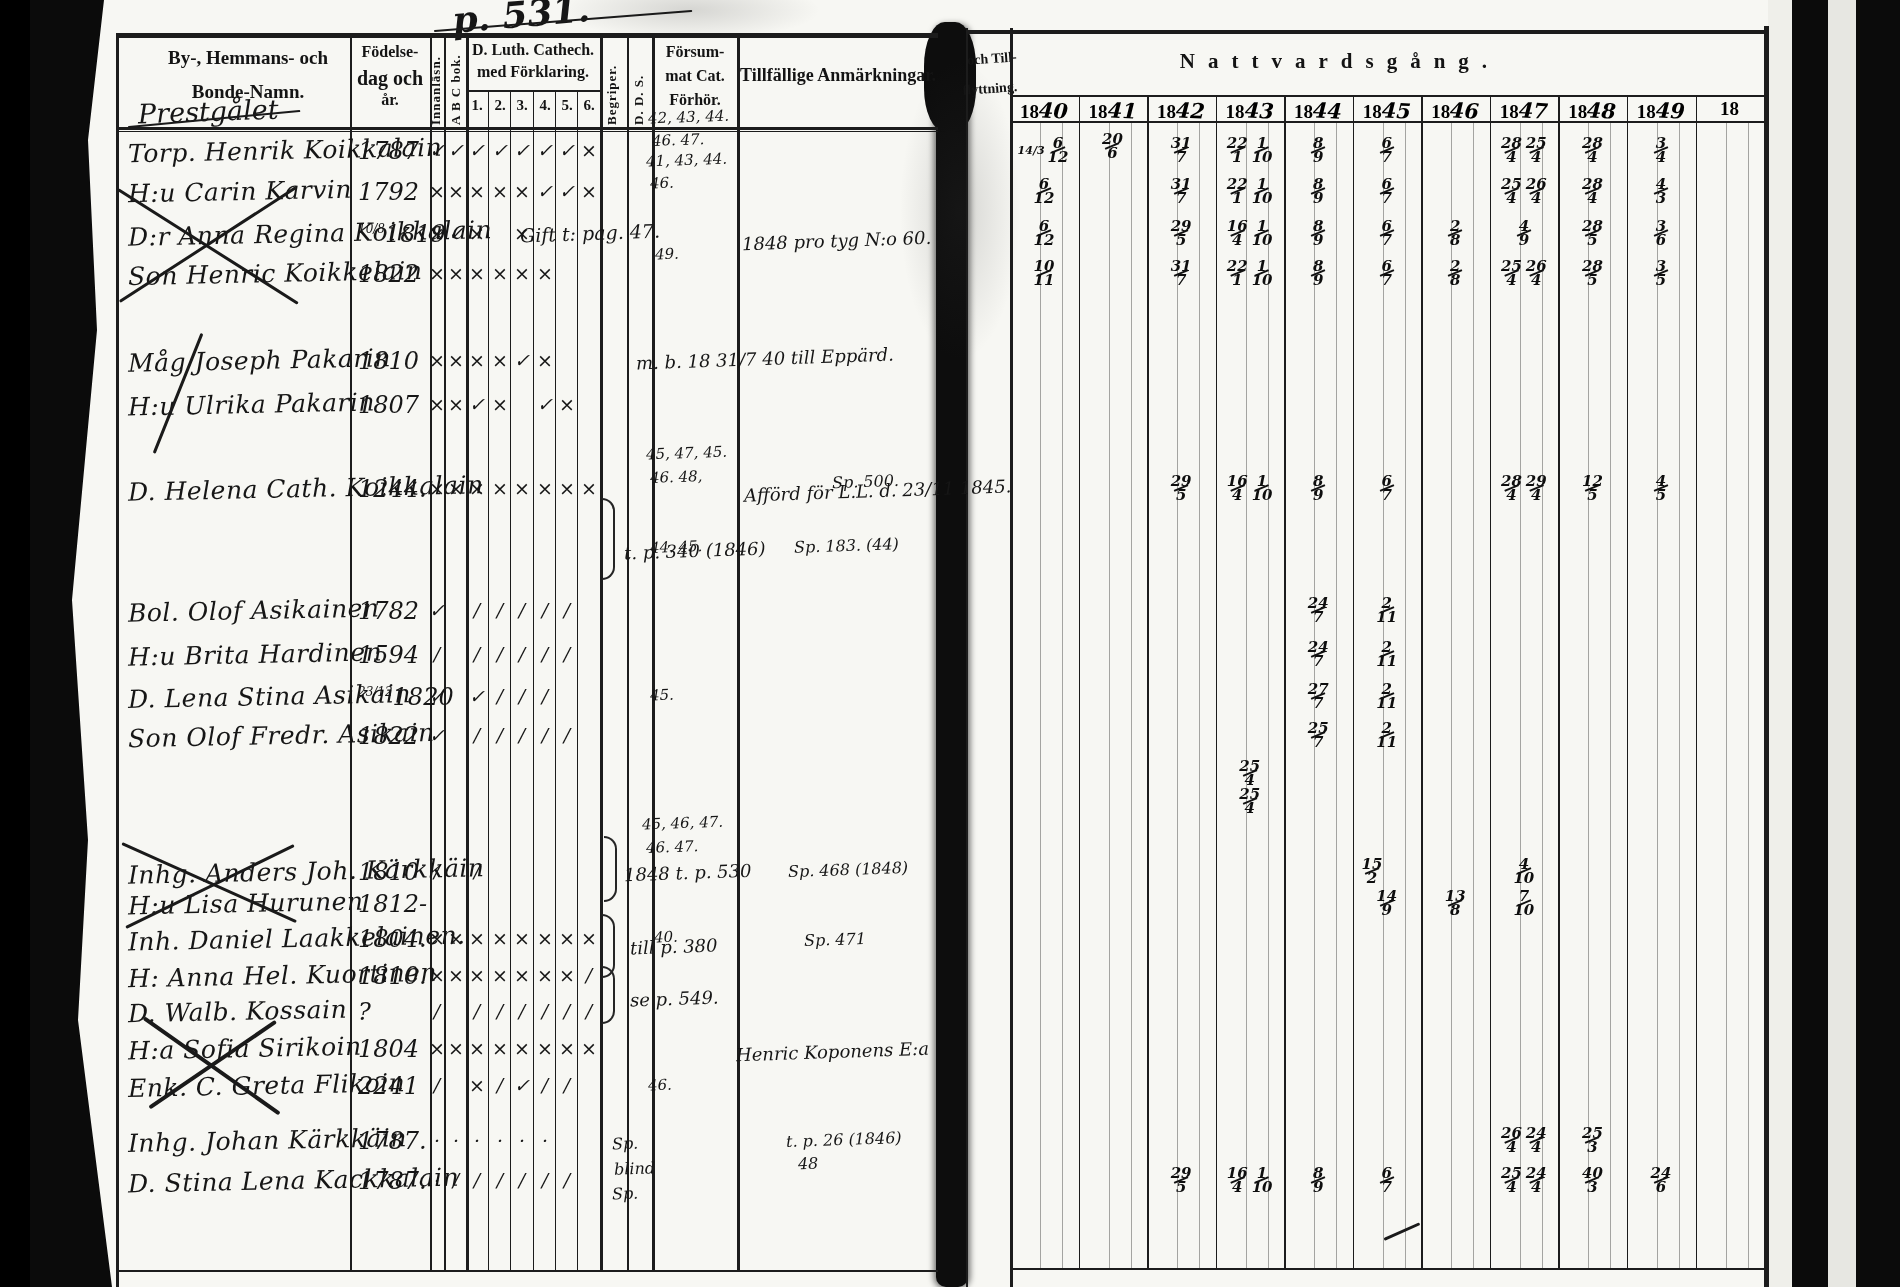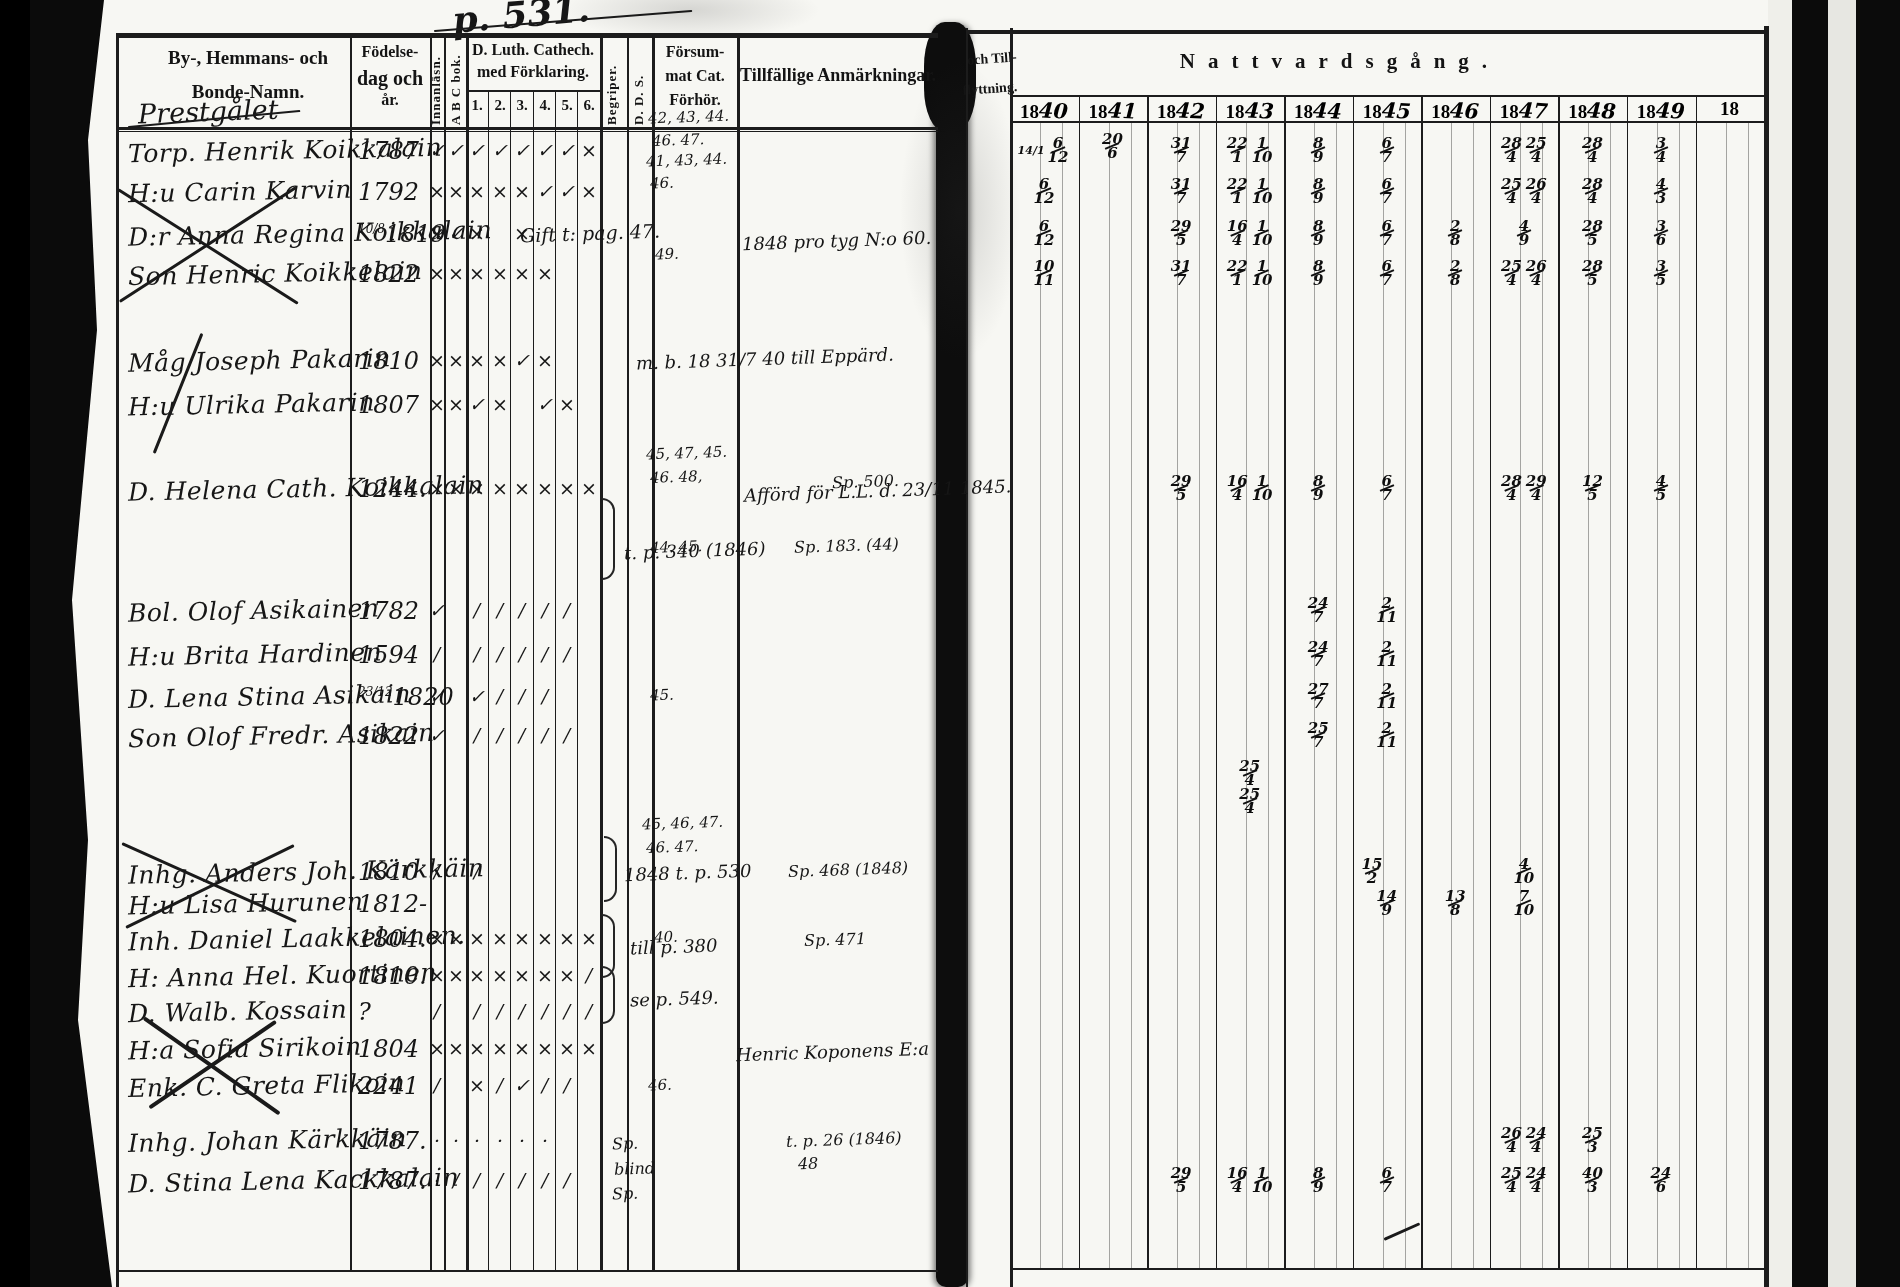--- a/index.html
+++ b/index.html
@@ -202,21 +202,21 @@
       <div class="hw birth" style="left: 358px; top: 139px;">1787</div>
       <div class="hw mark" style="left: 437px; top: 141px;">✓</div>
       <div class="hw mark" style="left: 456px; top: 141px;">✓</div>
       <div class="hw mark" style="left: 477px; top: 141px;">✓</div>
       <div class="hw mark" style="left: 500px; top: 141px;">✓</div>
       <div class="hw mark" style="left: 522px; top: 141px;">✓</div>
       <div class="hw mark" style="left: 545px; top: 141px;">✓</div>
       <div class="hw mark" style="left: 567px; top: 141px;">✓</div>
       <div class="hw mark" style="left: 589px; top: 141px;">×</div>
       <div class="comm" style="left: 1044px; top: 136px;">
-        <span class="marg">14/1</span>
+        <span class="marg">14/3</span>
         <span class="frac">
           <span>6</span>
           <span class="fb"></span>
           <span>12</span>
         </span>
       </div>
       <div class="comm" style="left: 1112.55px; top: 132px;">
         <span class="frac">
           <span>20</span>
           <span class="fb"></span>

